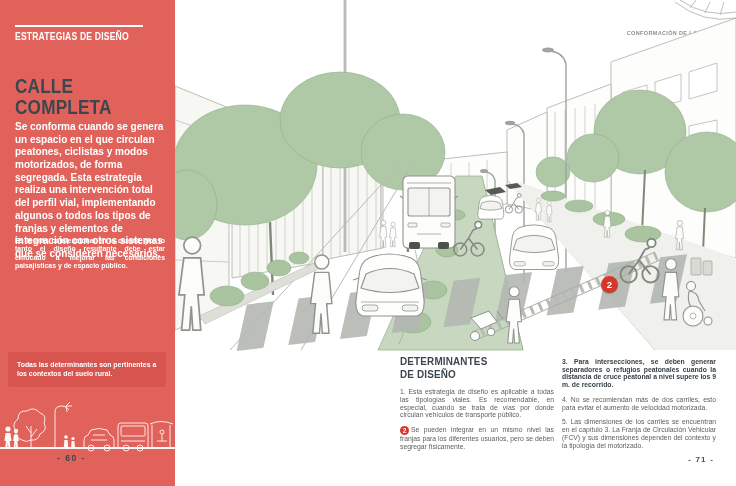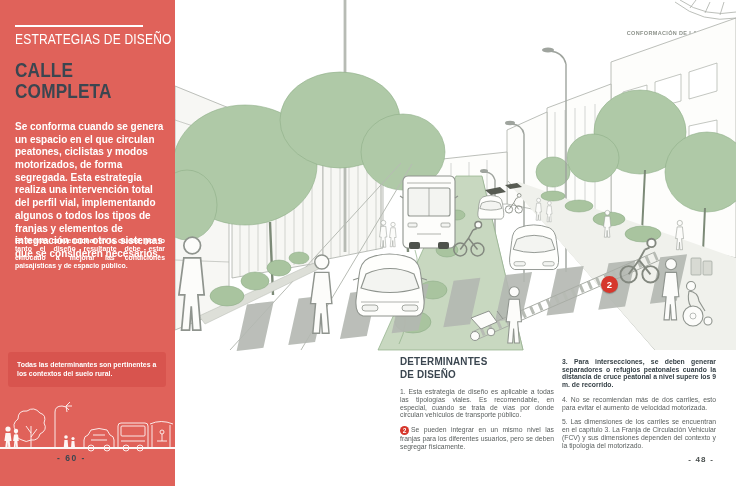--- a/index.html
+++ b/index.html
@@ -6,26 +6,26 @@
   html,body { background:#888; }
   .page {
     position:relative; width:736px; height:486px; background:#ffffff;
     font-family:"Liberation Sans","DejaVu Sans",sans-serif; overflow:hidden;
     margin:0 auto;
   }
   
   .left-panel { position:absolute; left:0; top:0; width:175px; height:486px; background:#E0625A; }
   .panel-rule { position:absolute; left:15px; top:25px; width:128px; height:2px; background:#ffffff; }
   .panel-eyebrow {
-    position:absolute; left:15px; top:31px; color:#ffffff; font-size:14px; font-weight:normal;
+    position:absolute; left:15px; top:31px; color:#ffffff; font-size:10px; font-weight:bold;
     letter-spacing:0.2px; white-space:nowrap;
   }
   .condensed { display:inline-block; transform:scaleX(0.86); transform-origin:0 50%; }
   .page-title {
-    position:absolute; left:15px; top:60px; color:#3B4650; font-size:20px; font-weight:bold;
+    position:absolute; left:15px; top:76px; color:#3B4650; font-size:20px; font-weight:bold;
     line-height:1.04; white-space:pre-line; letter-spacing:0.2px;
   }
   .page-title .condensed { transform-origin:0 0; }
   .panel-p1 {
     position:absolute; left:15px; top:121px; width:150px; color:#ffffff; font-size:10px;
     font-weight:bold; line-height:1.27;
   }
   .panel-p2 {
     position:absolute; left:15px; top:237px; width:150px; color:#ffffff; font-size:6.9px;
     font-weight:bold; line-height:1.2; text-align:justify;
@@ -340,14 +340,14 @@
       <div class="det-item">1. Esta estrategia de diseño es aplicable a todas las tipologías viales. Es recomendable, en especial, cuando se trata de vías por donde circulan vehículos de transporte público.</div>
       <div class="det-item"><span class="badge-inline">2</span><span>Se pueden integrar en un mismo nivel las franjas para los diferentes usuarios, pero se deben segregar físicamente.</span></div>
     </div>
     <div class="det-col">
       <div class="det-item bold">3. Para intersecciones, se deben generar separadores o refugios peatonales cuando la distancia de cruce peatonal a nivel supere los 9 m. de recorrido.</div>
       <div class="det-item">4. No se recomiendan más de dos carriles, esto para evitar el aumento de velocidad motorizada.</div>
       <div class="det-item">5. Las dimensiones de los carriles se encuentran en el capítulo 3. La Franja de Circulación Vehicular (FCV) y sus dimensiones dependen del contexto y la tipología del motorizado.</div>
     </div>
   </div>
 
-  <div class="page-num-right">- 48 -</div>
+  <div class="page-num-right">- 71 -</div>
 </div>
 
 </body></html>

